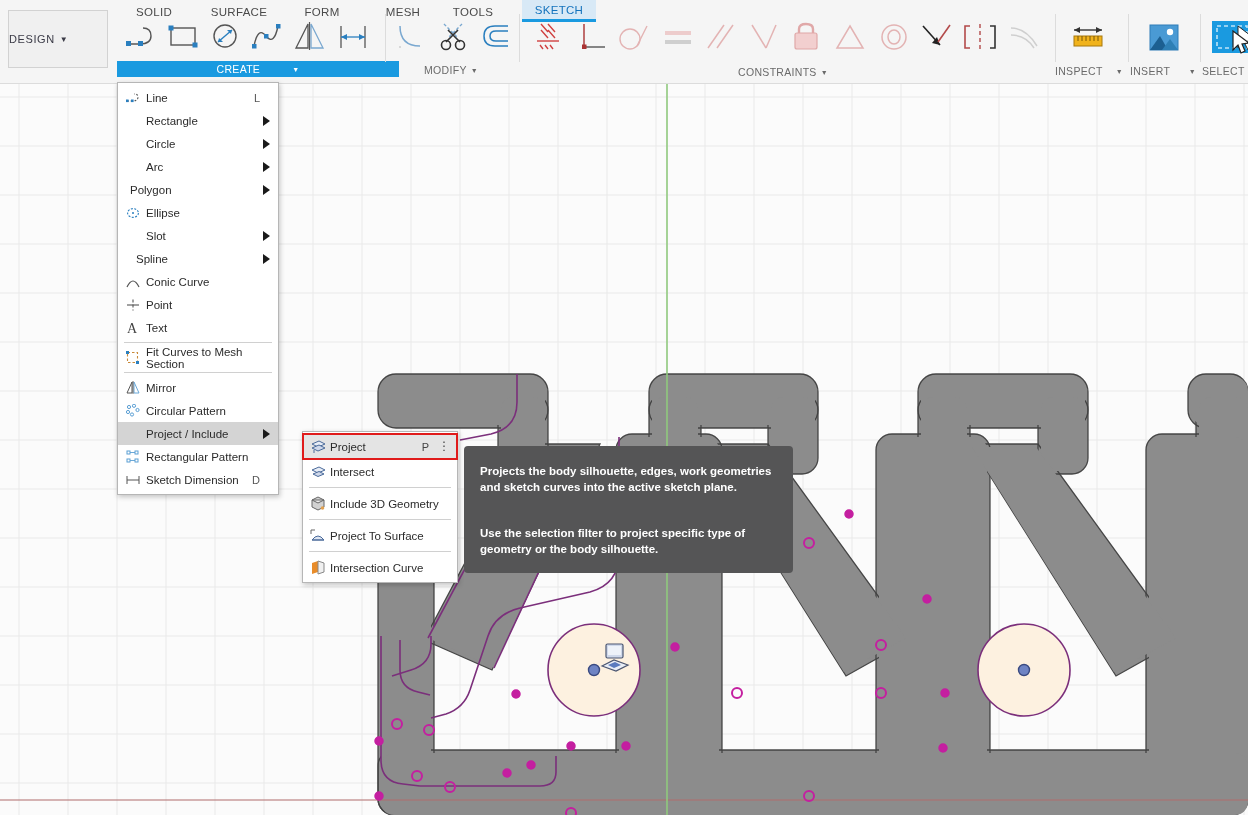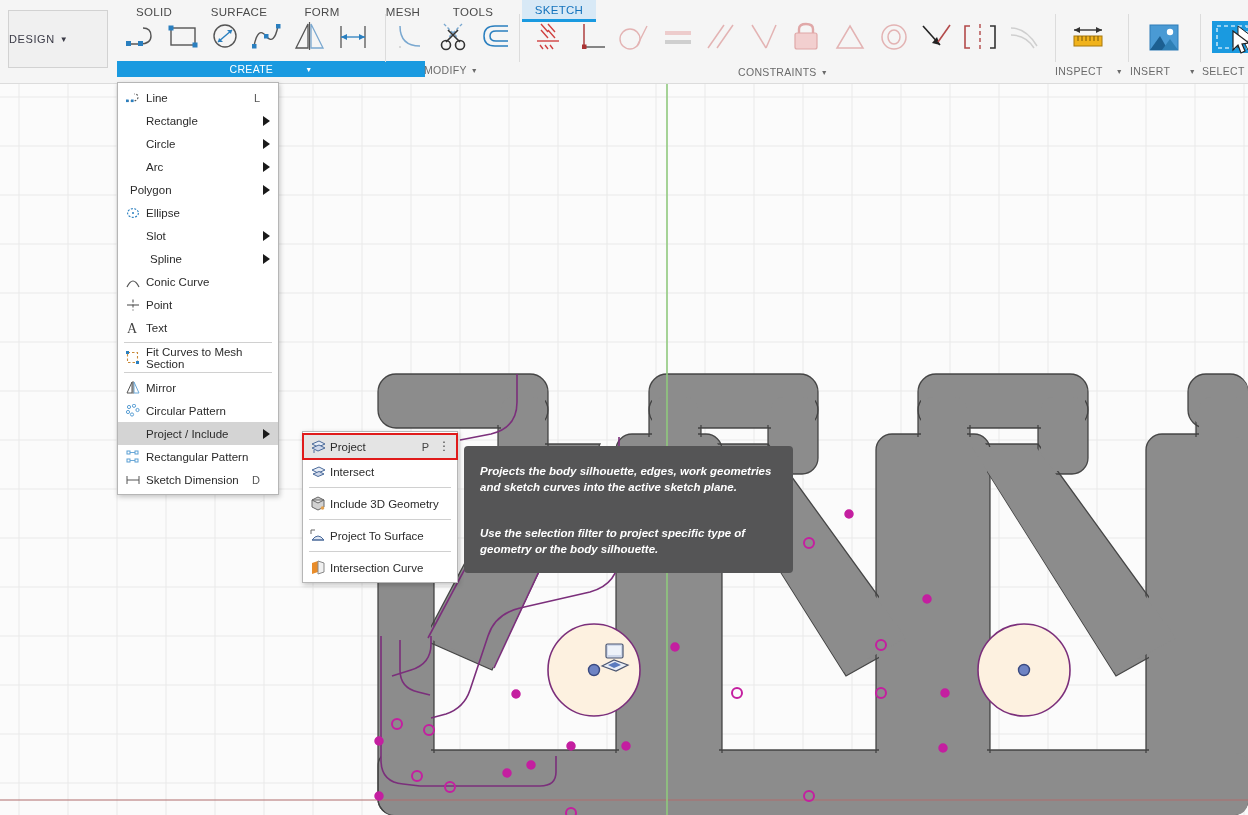--- a/index.html
+++ b/index.html
@@ -156,21 +156,21 @@
 
   
   #tooltip {
     position: absolute; left: 464px; top: 446px; width: 329px;
     background: #555556; color:#fff;
     border-radius: 4px;
     padding: 18px 16px 16px 16px;
     z-index: 60;
     font-size: 11.5px; font-weight: bold; line-height: 15.5px;
   }
-  #tooltip p { margin: 0; font-style: italic; }
+  #tooltip p { margin: 0; }
   #tooltip p + p { margin-top: 31px; }
 
   
   .cursor-arrow { position:absolute; z-index:70; }
 </style>
 </head>
 <body>
 
 <div id="app">
 
@@ -1363,21 +1363,21 @@
       <polygon points="21,6 33,30 21,30" fill="none" stroke="#7aa8d0" stroke-width="1.3"></polygon>
       <line x1="19.5" y1="4" x2="19.5" y2="32" stroke="#555" stroke-width="1.2"></line>
     </svg>
     <svg class="tb-icon" style="left:334px" viewBox="0 0 40 38">
       <line x1="7" y1="8" x2="7" y2="30" stroke="#555" stroke-width="1.3"></line>
       <line x1="31" y1="8" x2="31" y2="30" stroke="#555" stroke-width="1.3"></line>
       <line x1="7" y1="19" x2="31" y2="19" stroke="#2a7fbf" stroke-width="1.3"></line>
       <polygon points="7,19 13,16 13,22" fill="#2a7fbf"></polygon>
         <polygon points="31,19 25,16 25,22" fill="#2a7fbf"></polygon>
     </svg>
-    <div class="panel-bar active" style="left:117px; top:61px; width:308px;gap:28px;">
+    <div class="panel-bar active" style="left:117px; top:61px; width:282px;gap:28px;">
       <span>CREATE</span>
         <span class="caret">▼</span>
     </div>
 
     <div class="tb-sep" style="left:385px;"></div>
     <svg class="tb-icon" style="left:392px" viewBox="0 0 40 38">
       <path d="M8,8 Q8,28 28,28" fill="none" stroke="#7aa8d0" stroke-width="1.5"></path>
       <line x1="8" y1="28" x2="8" y2="30" stroke="#bbb"></line>
     </svg>
     <svg class="tb-icon" style="left:434px" viewBox="0 0 40 38">
@@ -1636,21 +1636,21 @@
             <circle cx="7" cy="6" r="1" fill="#2a7fbf"></circle>
           </svg>
       </span>
       <span class="mtext">Ellipse</span>
     </div>
 
     <div class="mi" style="padding-left:28px">
       <span class="mtext">Slot</span>
       <span class="marrow"></span>
     </div>
-    <div class="mi" style="padding-left:32px">
+    <div class="mi" style="padding-left:18px">
       <span class="mtext">Spline</span>
       <span class="marrow"></span>
     </div>
 
     <div class="mi">
       <span class="mic">
         <svg width="14" height="12" viewBox="0 0 14 12">
             <path d="M1,11 Q7,-1 13,11" fill="none" stroke="#555" stroke-width="1.2"></path>
           </svg>
       </span>

